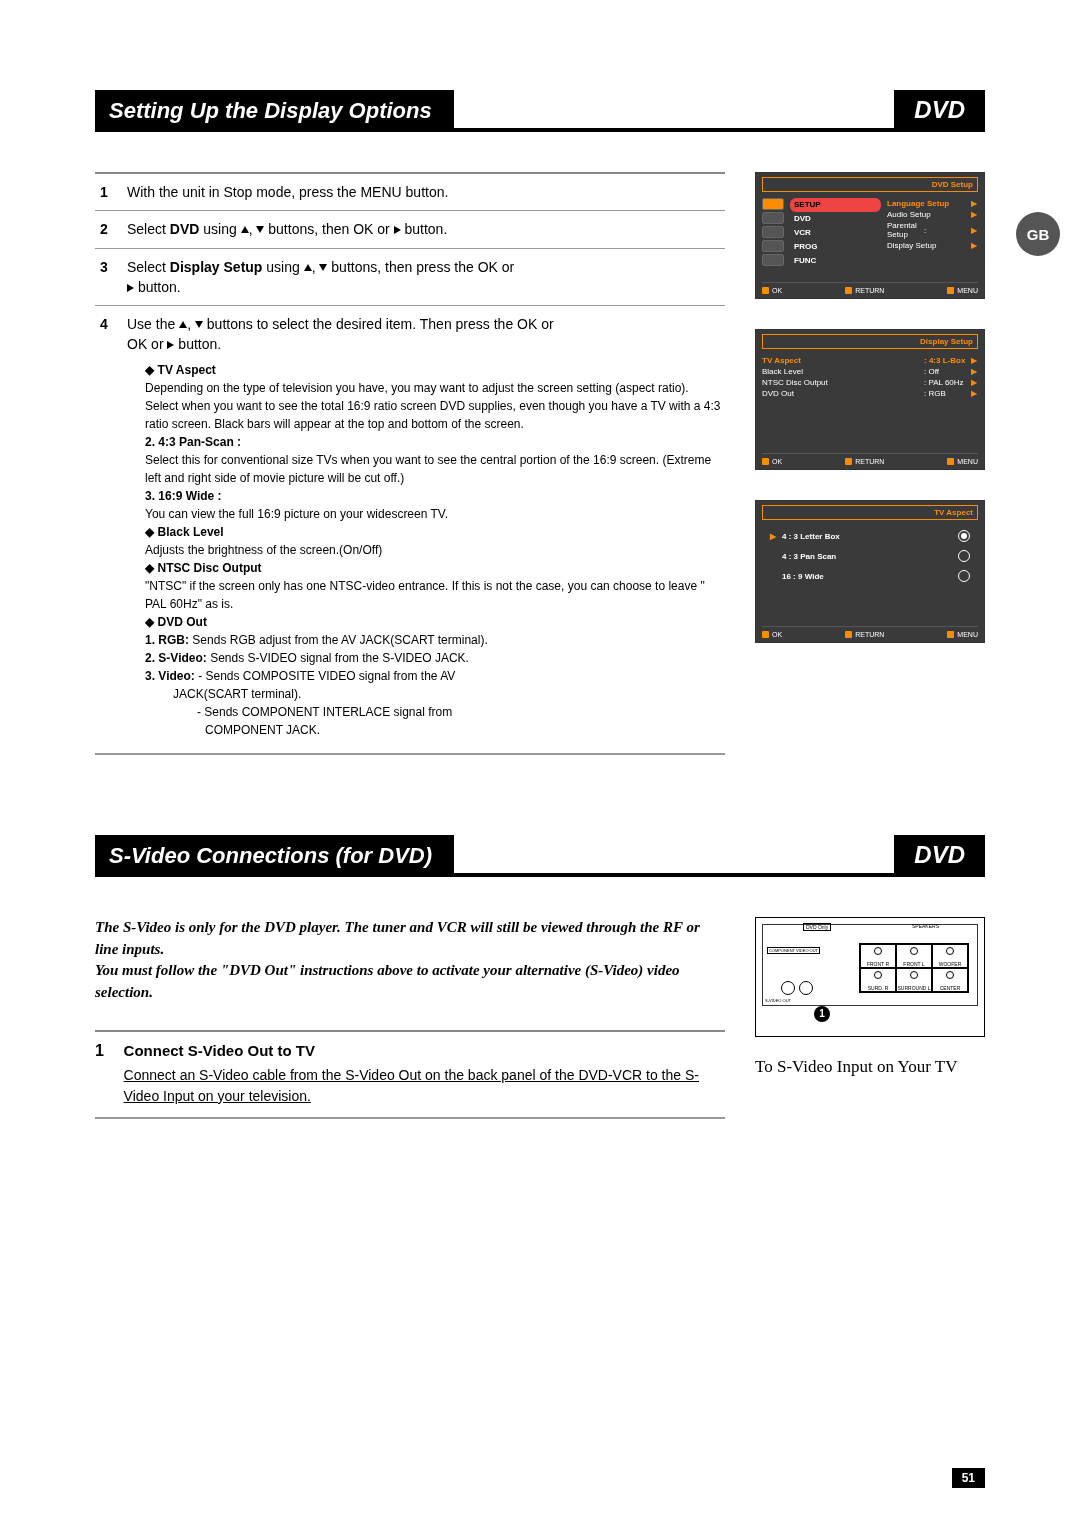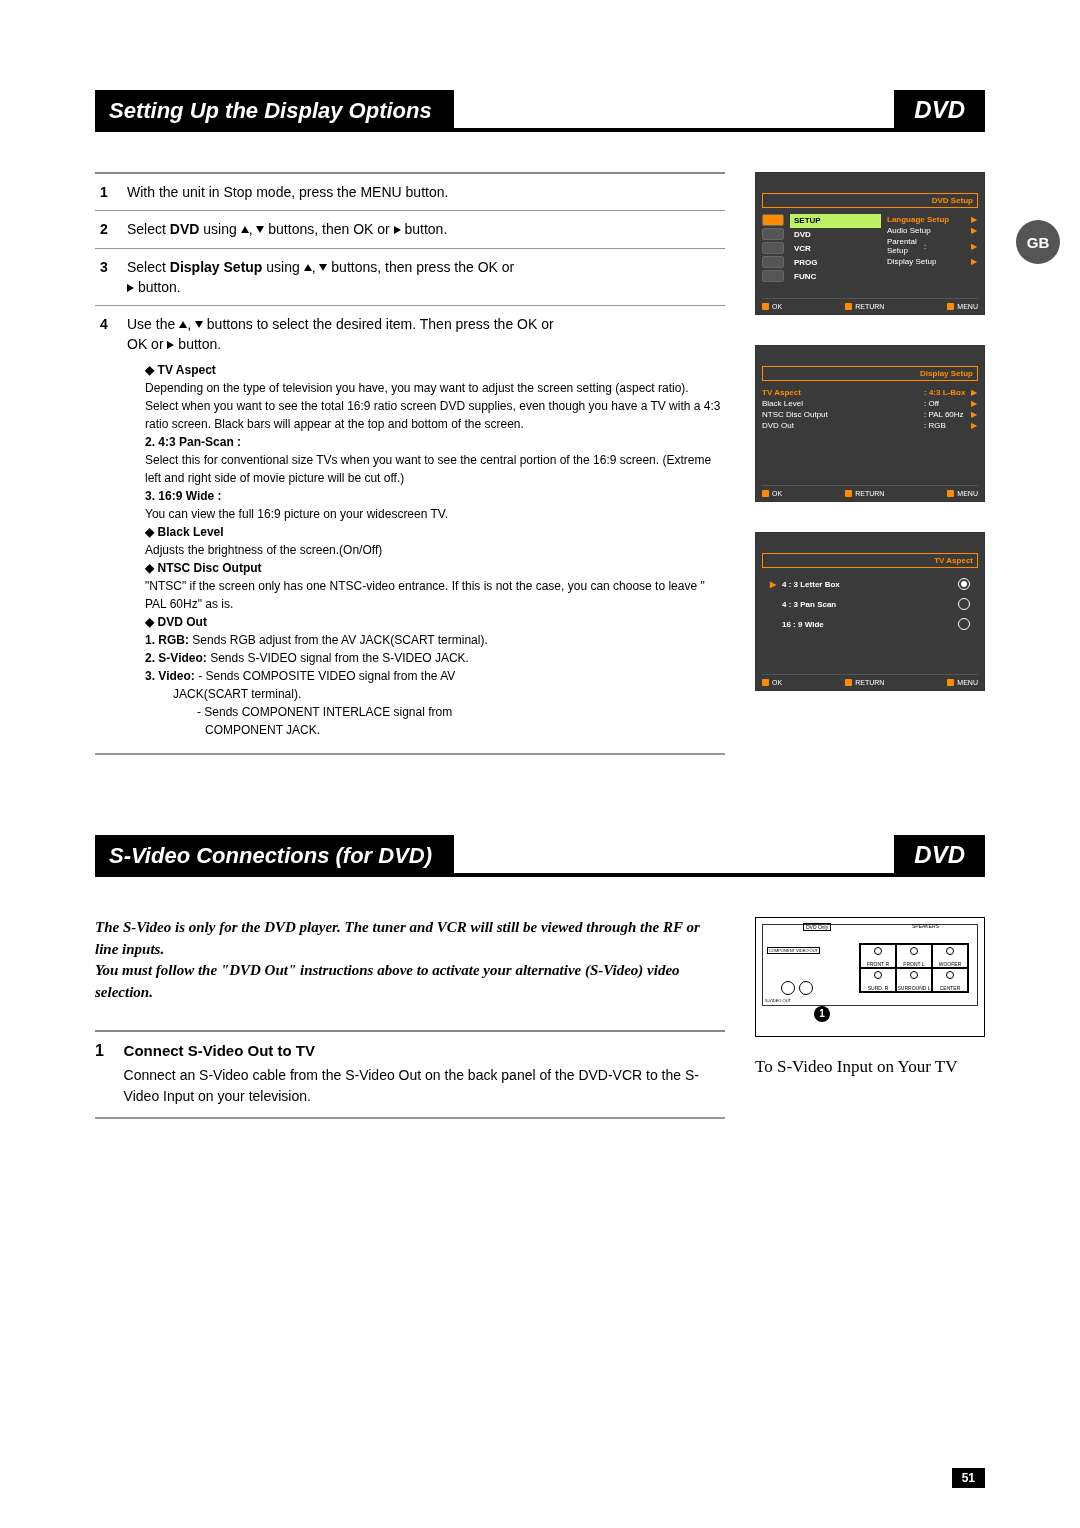--- a/index.html
+++ b/index.html
@@ -2,70 +2,70 @@
 <html><head>
 <meta charset="utf-8">
 <style>
   * { box-sizing: border-box; margin: 0; padding: 0; }
   body { background: #fff; font-family: Arial, Helvetica, sans-serif; width: 1080px; height: 1528px; position: relative; color: #000; }
   .page { padding: 90px 95px 60px 95px; }
   .section-header { display: flex; align-items: stretch; margin-bottom: 40px; }
   .section-title { background: #000; color: #fff; font-size: 22px; font-weight: bold; font-style: italic; padding: 8px 22px 8px 14px; flex: 0 0 auto; }
   .section-gap { flex: 1; border-bottom: 4px solid #000; }
   .section-dvd { background: #000; color: #fff; font-size: 24px; font-weight: bold; font-style: italic; padding: 6px 20px; }
-  .gb-badge { position: absolute; right: 20px; top: 220px; width: 44px; height: 44px; border-radius: 50%; background: #555; color: #fff; font-weight: bold; display: flex; align-items: center; justify-content: center; font-size: 15px; }
+  .gb-badge { position: absolute; right: 20px; top: 212px; width: 44px; height: 44px; border-radius: 50%; background: #555; color: #fff; font-weight: bold; display: flex; align-items: center; justify-content: center; font-size: 15px; }
   .two-col { display: flex; gap: 30px; }
   .left-col { flex: 1 1 58%; }
   .right-col { flex: 0 0 230px; }
   .step-row { display: flex; gap: 14px; border-top: 1px solid #999; padding: 8px 0; font-size: 14px; line-height: 1.45; }
   .step-row:first-child { border-top: 2px solid #888; }
   .step-num { font-weight: bold; width: 18px; text-align: center; flex-shrink: 0; }
   .step-text { flex: 1; }
   .step-text b { font-weight: bold; }
   .triangle-up::before { content: ""; display: inline-block; border-left: 4px solid transparent; border-right: 4px solid transparent; border-bottom: 7px solid #000; vertical-align: 1px; }
   .triangle-down::before { content: ""; display: inline-block; border-left: 4px solid transparent; border-right: 4px solid transparent; border-top: 7px solid #000; vertical-align: 1px; }
   .triangle-right::before { content: ""; display: inline-block; border-top: 4px solid transparent; border-bottom: 4px solid transparent; border-left: 7px solid #000; vertical-align: 0; }
   .sub { font-size: 12px; line-height: 1.5; margin-left: 18px; }
   .sub-heading { font-weight: bold; }
   .sub-indent2 { margin-left: 28px; }
   hr.divider { border: none; border-top: 2px solid #999; margin-top: 6px; margin-bottom: 80px; }
-  .osd { background: #3a3a3a; border: 1px solid #333; color: #fff; font-size: 8px; padding: 20px 6px 4px 6px; margin-bottom: 30px; }
+  .osd { background: #3a3a3a; border: 1px solid #333; color: #fff; font-size: 8px; padding: 4px 6px 4px 6px; margin-bottom: 30px; }
   .osd-header { border: 1px solid #ff8c00; color: #ff8c00; padding: 2px 4px; margin-bottom: 6px; text-align: right; font-weight: bold; }
   .osd-row { display: flex; align-items: center; gap: 4px; padding: 1px 0; }
   .osd-label { flex: 1; }
   .osd-val { width: 42px; }
   .osd-arrow { width: 8px; text-align: center; color: #ff8c00; }
   .osd-orange { color: #ff8c00; font-weight: bold; }
   .osd-footer { border-top: 1px solid #555; margin-top: 14px; padding-top: 4px; display: flex; justify-content: space-between; font-size: 7px; }
   .osd-footer span::before { content:""; display:inline-block; width:7px; height:7px; background:#ff8c00; margin-right:3px; vertical-align:-1px; border-radius:1px;}
   .osd-side { display:flex; }
   .osd-side-icons { width:28px; display:flex; flex-direction:column; gap:2px; }
   .osd-icon { background:#555; border-radius:2px; width:22px; height:12px; border:1px solid #666; position:relative; }
   .osd-icon.active { background:#ff8c00; }
   .osd-side-labels { flex:1; }
   .osd-side-label { height:14px; line-height:14px; padding-left:4px; font-weight:bold; }
-  .osd-side-label.sel { background:#bef264; color:#000; }
+  .osd-side-label.sel { background:#ef4444; color:#000;border-radius:6px; }
   .osd-radio { width:12px; height:12px; border:1px solid #fff; border-radius:50%; display:inline-block; margin-left:auto; position:relative; }
   .osd-radio.on::after { content:""; position:absolute; inset:2px; background:#fff; border-radius:50%; }
   .osd-opt { display:flex; align-items:center; padding:4px 8px; gap:6px; font-size:8px; font-weight:bold; }
   .osd-opt .tri { color:#ff8c00; font-size:8px; width:6px; }
   .intro { font-style: italic; font-weight: bold; font-family: Georgia, 'Times New Roman', serif; font-size: 15px; line-height: 1.45; margin-bottom: 26px; }
   .diagram { border:1px solid #000; height:120px; position:relative; background:#fff; margin-bottom:20px; }
   .diagram-inner { position:absolute; inset:6px 6px 30px 6px; border:1px solid #333; }
   .jack-group { position:absolute; bottom:10px; left:18px; display:flex; gap:4px; }
   .jack { width:14px; height:14px; border:1px solid #000; border-radius:50%; }
   .speakers-box { position:absolute; right:8px; top:18px; border:1px solid #000; width:110px; height:50px; display:grid; grid-template-columns:repeat(3,1fr); grid-template-rows:repeat(2,1fr);}
   .sp { border:1px solid #000; font-size:5px; display:flex; align-items:flex-end; justify-content:center; position:relative;}
   .sp::before { content:""; width:6px; height:6px; border:1px solid #000; border-radius:50%; position:absolute; top:2px; }
   .circ-num { position:absolute; left:58px; bottom:14px; width:16px; height:16px; border-radius:50%; background:#000; color:#fff; font-weight:bold; font-size:10px; display:flex; align-items:center; justify-content:center; }
   .diagram-caption { font-family: Georgia, 'Times New Roman', serif; font-size: 17px; text-align: left; }
   .svideo-step { border-top:2px solid #888; border-bottom:2px solid #999; padding:10px 0; display:flex; gap:16px; }
   .svideo-step .num { font-weight:bold; width:16px; }
   .svideo-step .body h4 { font-size:15px; font-weight:bold; margin-bottom:6px; }
-  .svideo-step .body p { font-size:14px; line-height:1.5; }
+  .svideo-step .body p { font-size:14px; line-height:1.5;text-decoration:underline; }
   .page-num { position:absolute; right:95px; bottom:40px; background:#000; color:#fff; font-weight:bold; font-size:12px; padding:3px 10px; }
   .small-label { font-size:5px; position:absolute; }
 </style>
 </head>
 <body>
 
 <div class="page">
 
   <div class="section-header">
     <div class="section-title">Setting Up the Display Options</div>

